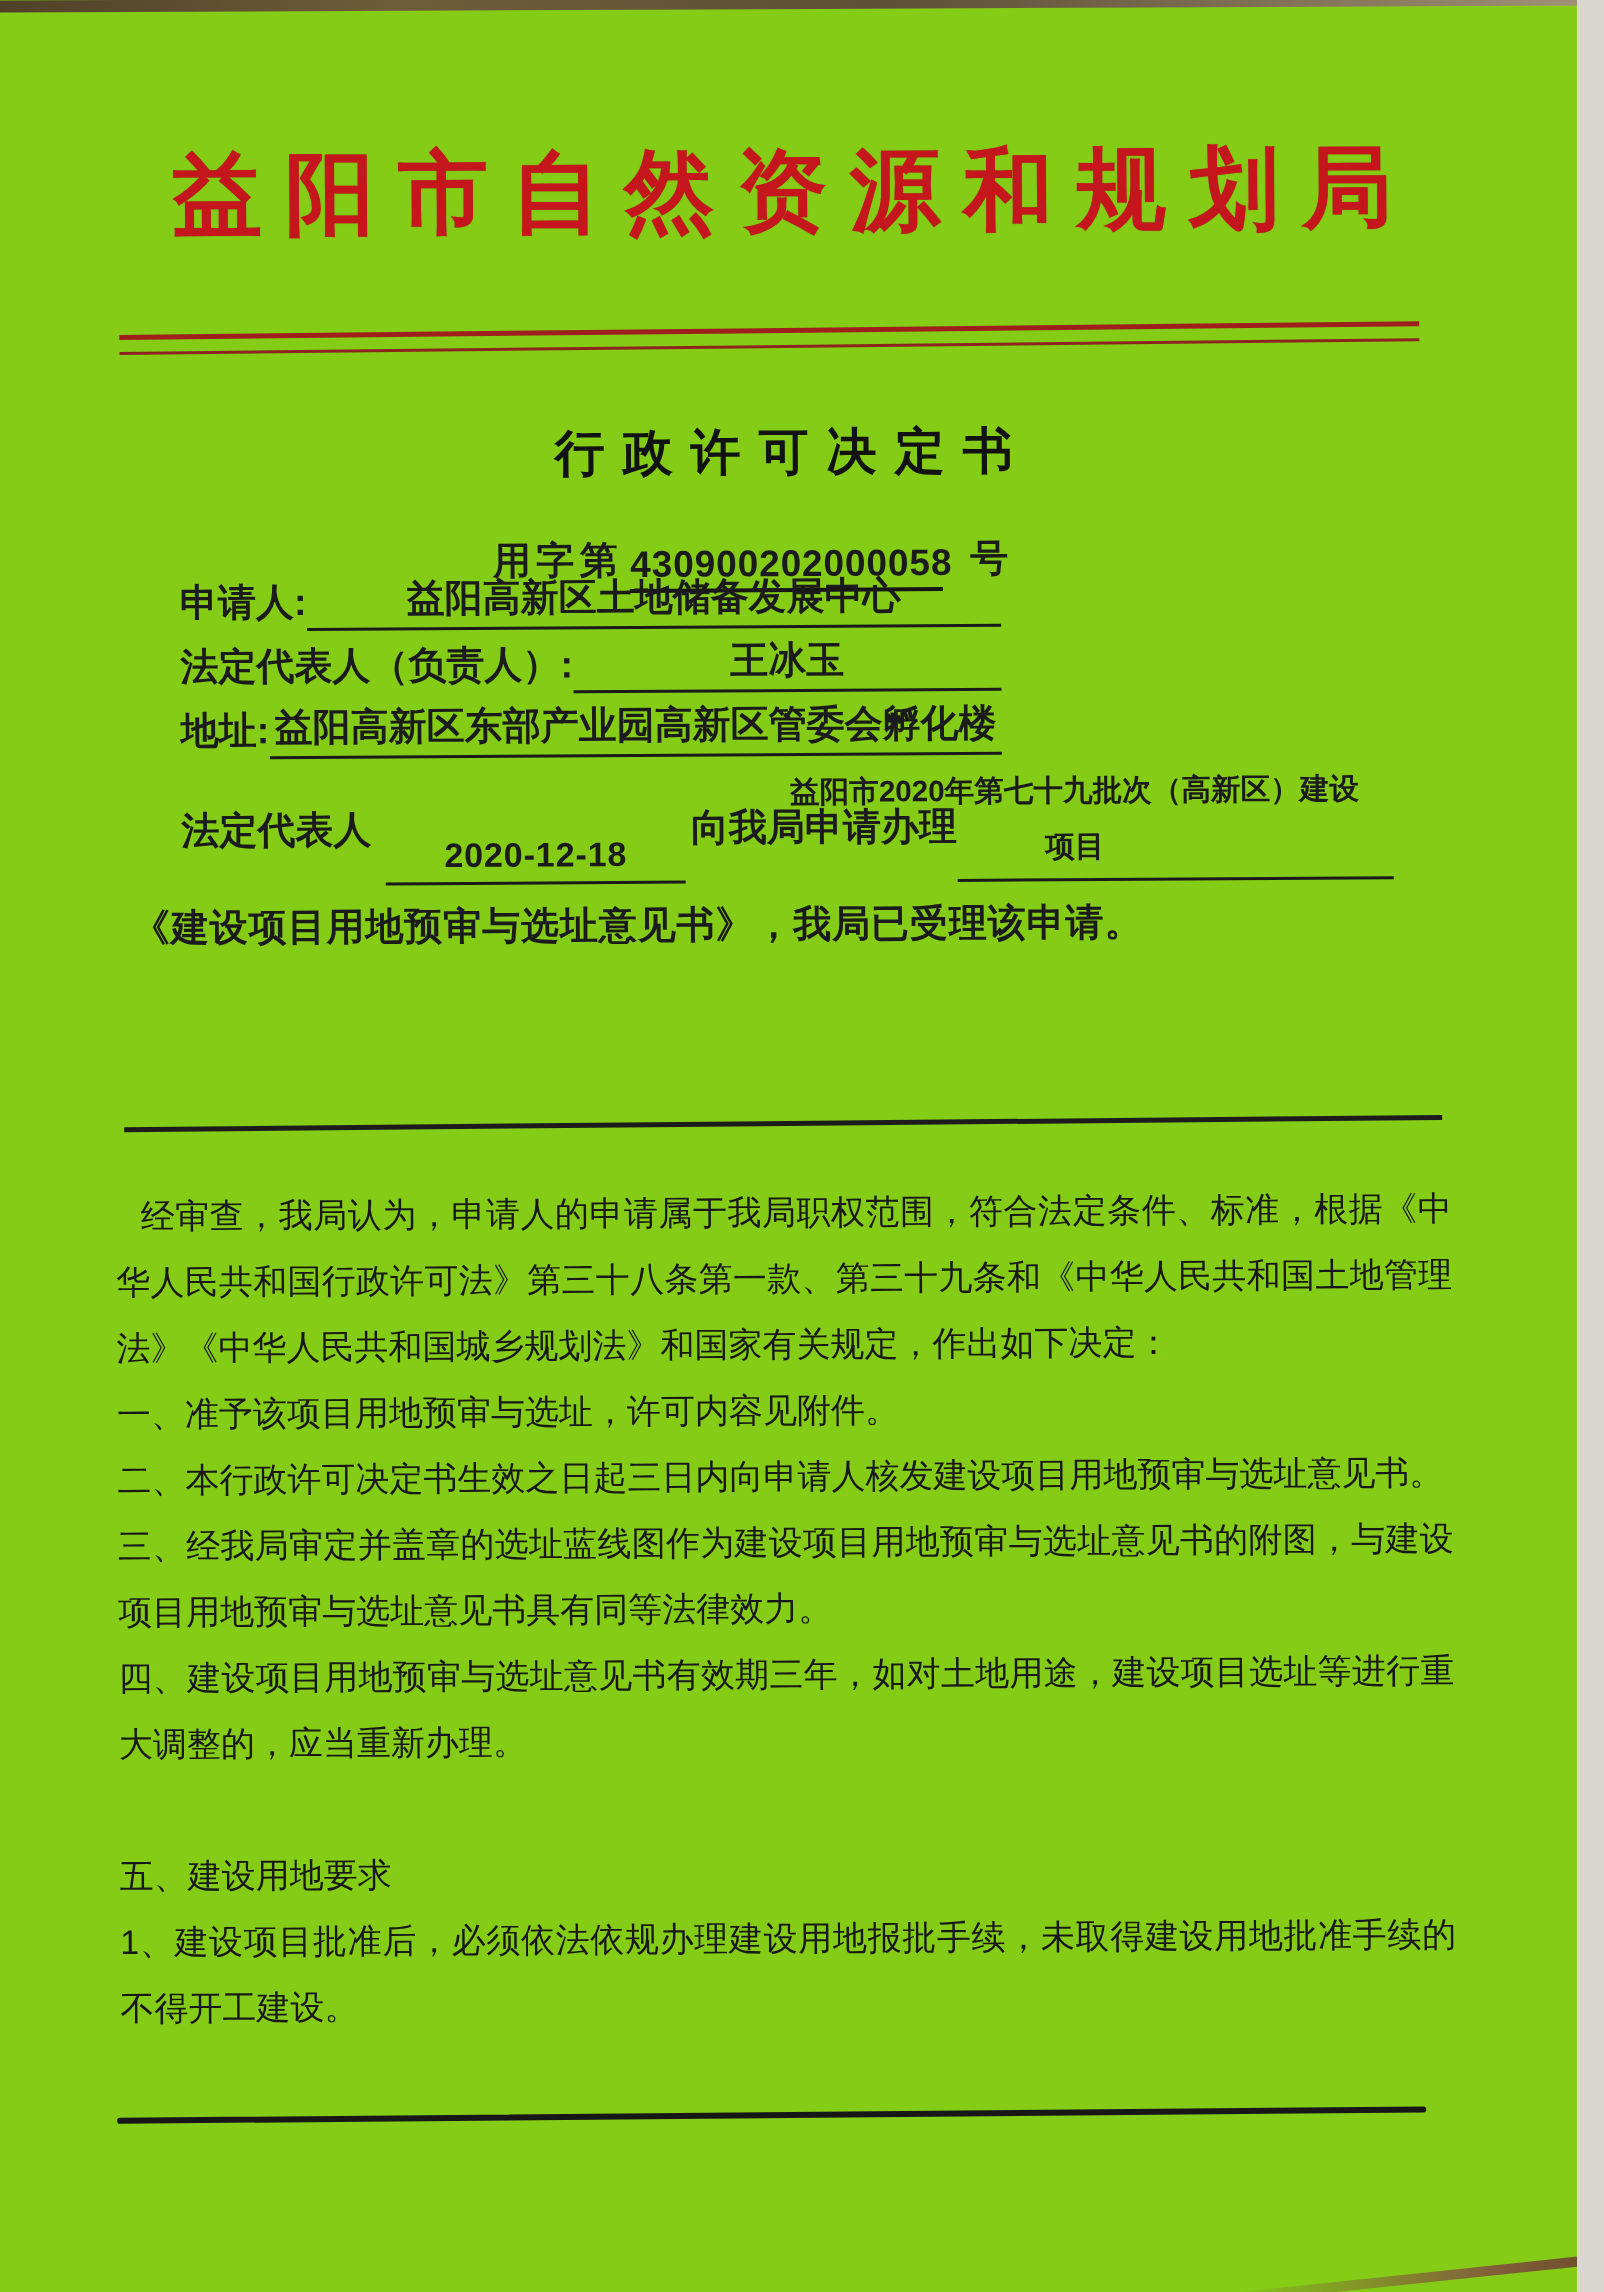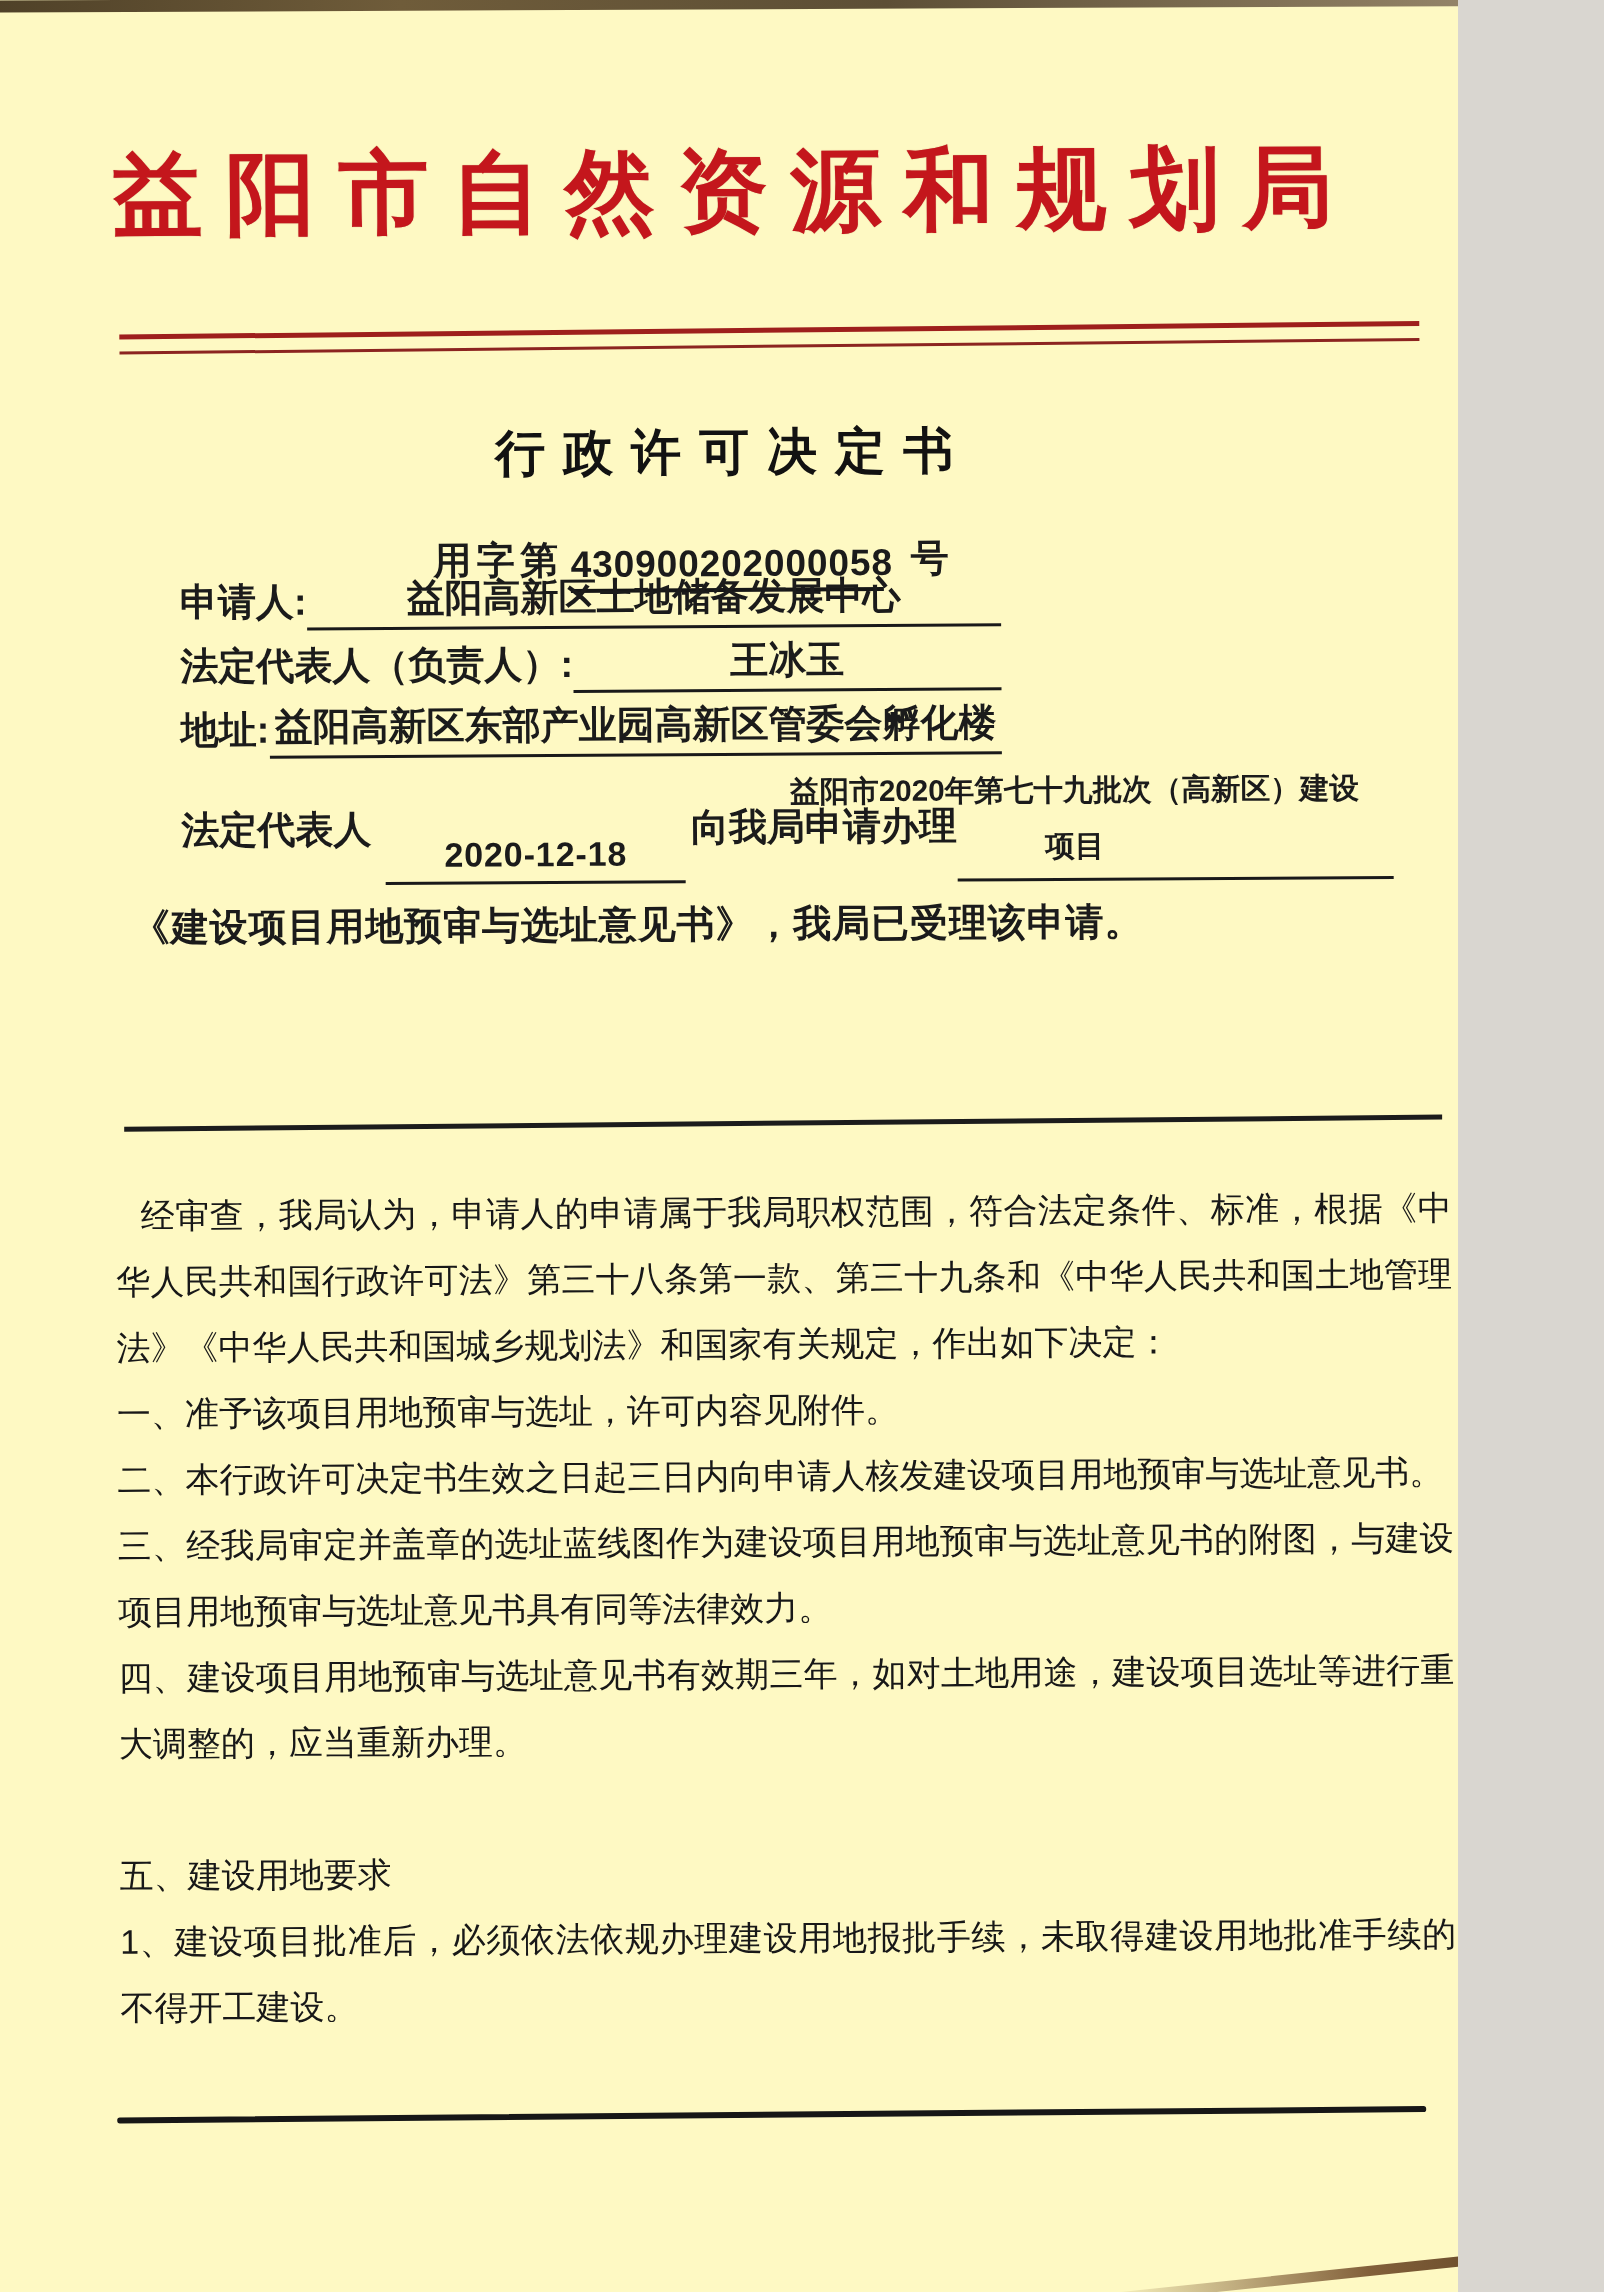--- a/index.html
+++ b/index.html
@@ -1,19 +1,19 @@
 <!DOCTYPE html>
 <html style="font-size:14.3px"><head>
 <meta charset="utf-8">
 <style>
   html,body{margin:0;padding:0;background:#d9d6d0;}
   .page{
     position:relative;
-    width:1458px;height:2293px;
-    background:#fef9c3;
+    width:1577px;height:2293px;
+    background:#84cc16;
     overflow:hidden;
     font-family:"Liberation Serif","DejaVu Serif",serif;
     color:#1b1b1b;
   }
   .tilt{position:absolute;inset:0;transform:rotate(-0.35deg);transform-origin:50% 55%;}
 
   
   .scan-top-edge{
     position:absolute;top:-2.7px;left:-5.4px;width:1621px;height:11.6px;
     background:linear-gradient(to right,#4f4128 0%,#6f5c3a 25%,#5d4f36 55%,#8a7a5e 85%,#a4967c 100%);

